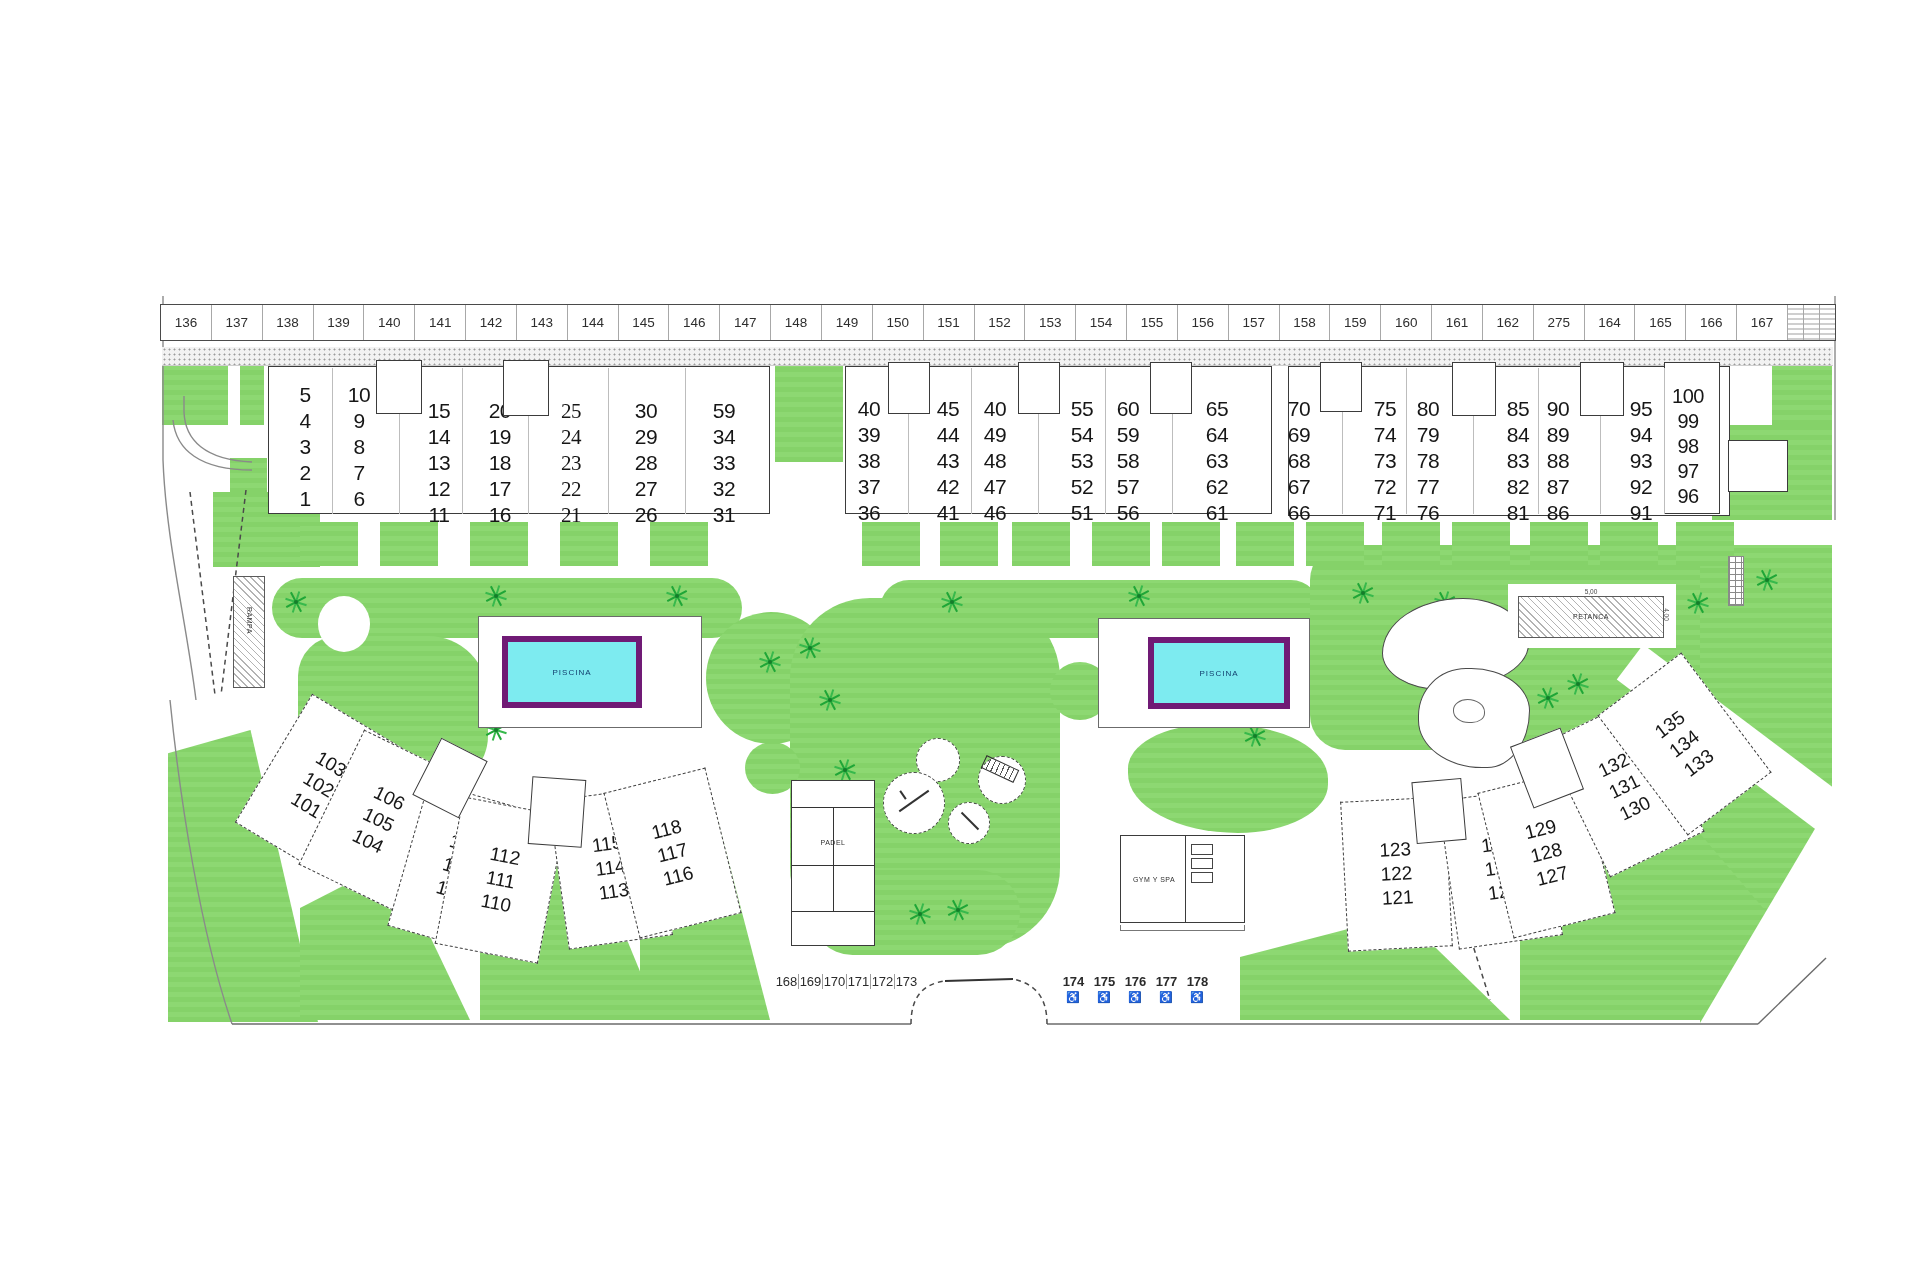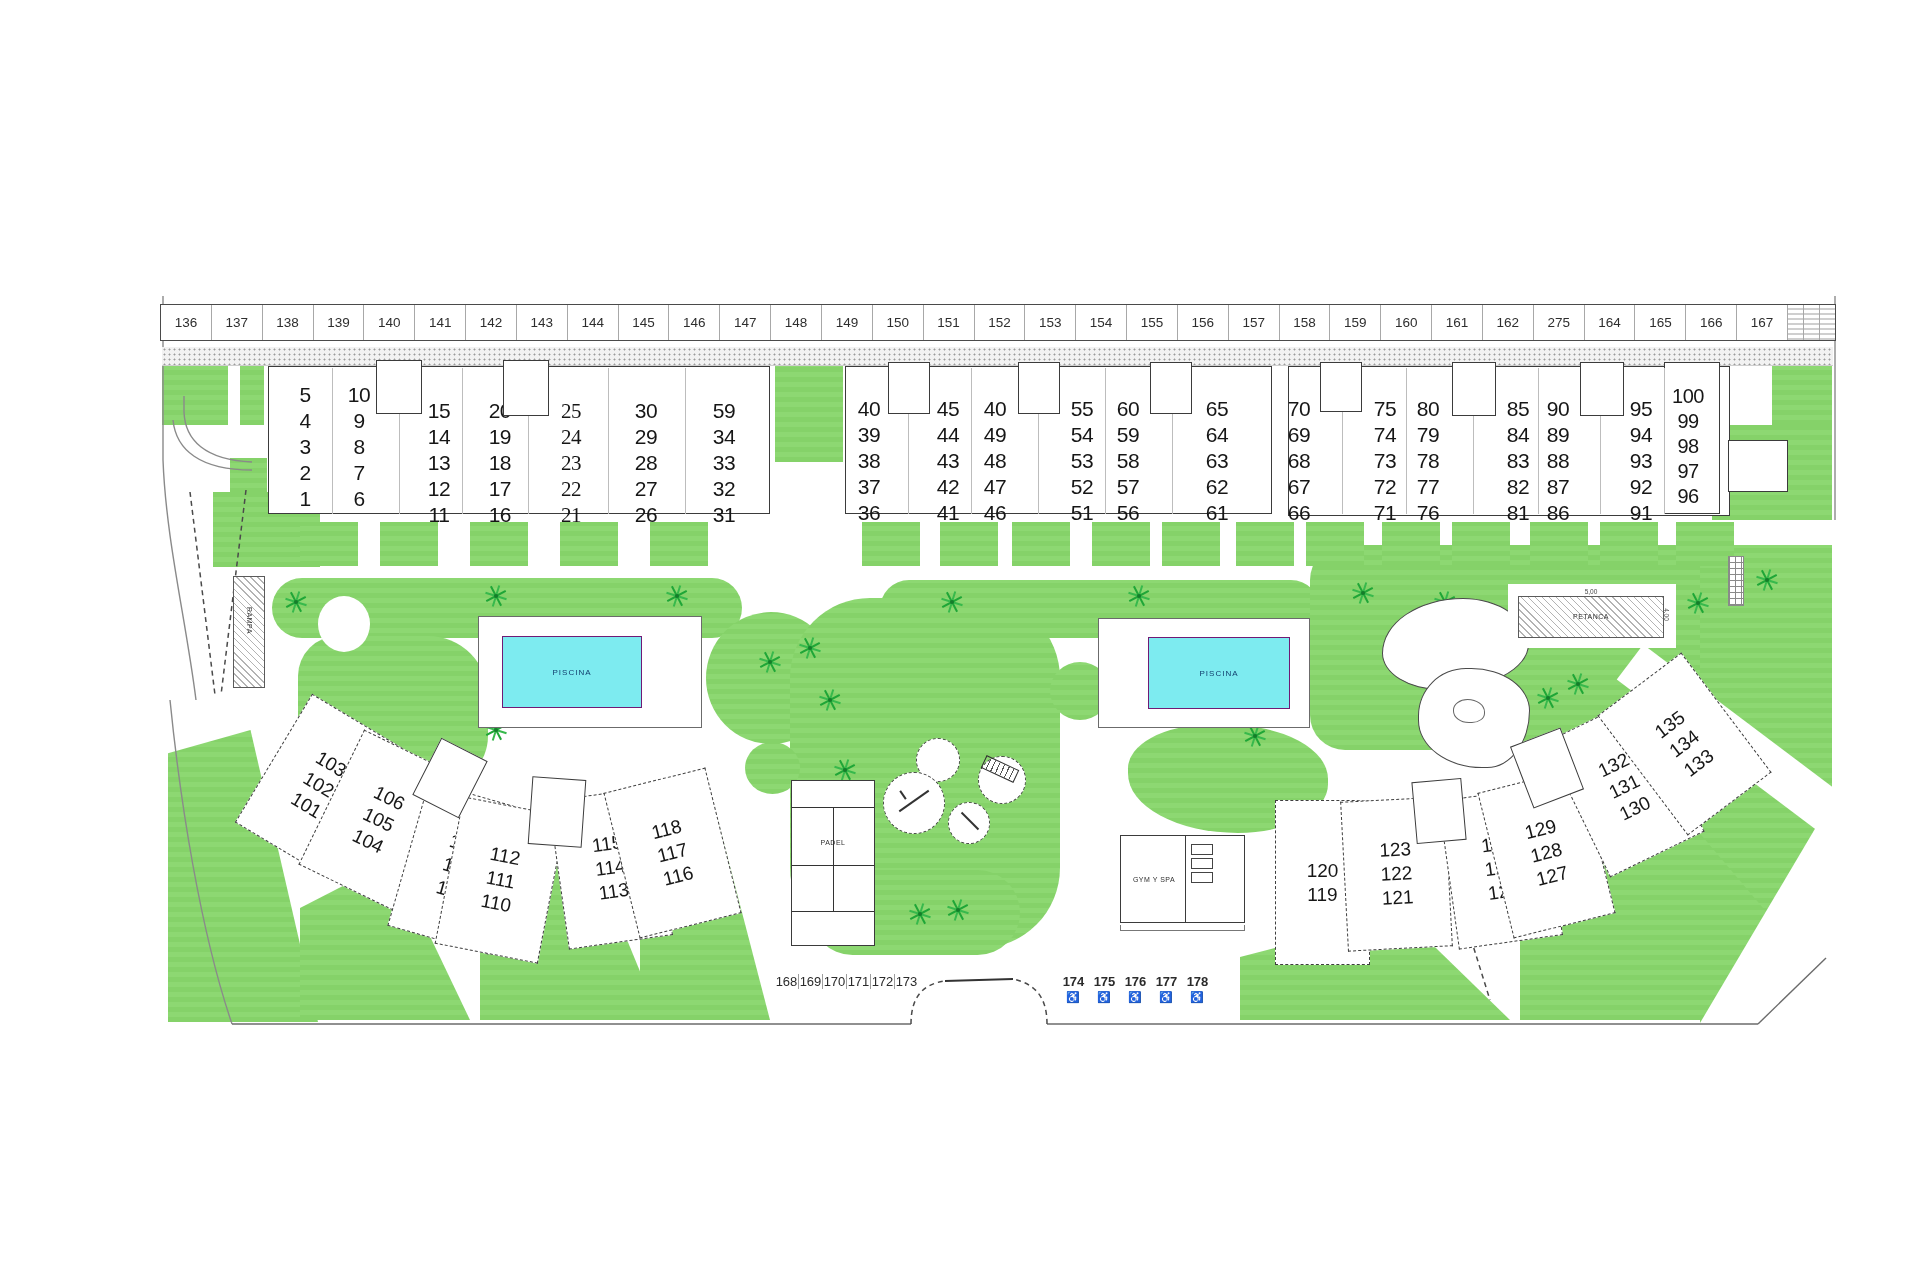--- a/index.html
+++ b/index.html
@@ -22,21 +22,21 @@
   #pstrip{position:absolute;left:160px;top:304px;width:1676px;height:37px;display:flex;
           border:1.3px solid #4a4a4a;box-sizing:border-box;background:#fff;z-index:9;}
   #pstrip .cell{flex:1;border-right:1px solid #a8a8a8;display:flex;align-items:center;justify-content:center;
           font-size:13.5px;color:#2e2e2e;}
   #pstrip .cell:last-child{border-right:none;}
   #pstrip .narrow{flex:0 0 15px;background:repeating-linear-gradient(0deg,#cfcfcf 0 2px,transparent 2px 5px);}
   #stipple{position:absolute;left:162px;top:347px;width:1671px;height:18px;z-index:5;
           background-image:radial-gradient(circle,#9b9b9b 0.9px,transparent 1.1px);background-size:5px 5px;background-color:#f2f2f2;border-bottom:1px solid #cfcfcf;}
   
   .deck{position:absolute;background:#fff;border:1px solid #6b6b6b;box-sizing:border-box;z-index:7;}
-  .pool{position:absolute;background:#7debf0;border:1px solid #701a75;box-sizing:border-box;z-index:8;
+  .pool{position:absolute;background:#7debf0;border:6px solid #701a75;box-sizing:border-box;z-index:8;
         display:flex;align-items:center;justify-content:center;}
   .pool span{font-size:8px;letter-spacing:1px;color:#123f6e;}
   
   .hatch{background:repeating-linear-gradient(45deg,transparent 0 4px,#b3b3b3 4px 5px),#fff;
          border:1px solid #5a5a5a;box-sizing:border-box;}
   .tinytxt{font-size:7px;color:#2e2e2e;letter-spacing:0.5px;}
   .dimtxt{font-size:6.5px;color:#4a4a4a;}
   
   .pg{position:absolute;border:1.3px dashed #4a4a4a;border-radius:50%;background:#fff;z-index:8;box-sizing:border-box;}
   .pgline{position:absolute;background:#333;z-index:9;}
@@ -458,26 +458,20 @@
         <div>113</div>
       </div>
     </div>
     <div class="bldD" style="left: 620px; top: 778px; width: 105px; height: 150px; transform: rotate(-14deg); z-index: 6;">
       <div class="bnums">
         <div>118</div>
         <div>117</div>
         <div>116</div>
       </div>
     </div>
-    <div class="bldD" style="left: 1275px; top: 800px; width: 95px; height: 165px; transform: rotate(0deg); z-index: 6;">
-      <div class="bnums">
-        <div>120</div>
-        <div>119</div>
-      </div>
-    </div>
     <div class="bldD" style="left: 1344px; top: 799px; width: 105px; height: 150px; transform: rotate(-3deg); z-index: 6;">
       <div class="bnums">
         <div>123</div>
         <div>122</div>
         <div>121</div>
       </div>
     </div>
     <div class="bldD" style="left: 1448px; top: 793px; width: 105px; height: 150px; transform: rotate(-8deg); z-index: 6;">
       <div class="bnums">
         <div>126</div>

